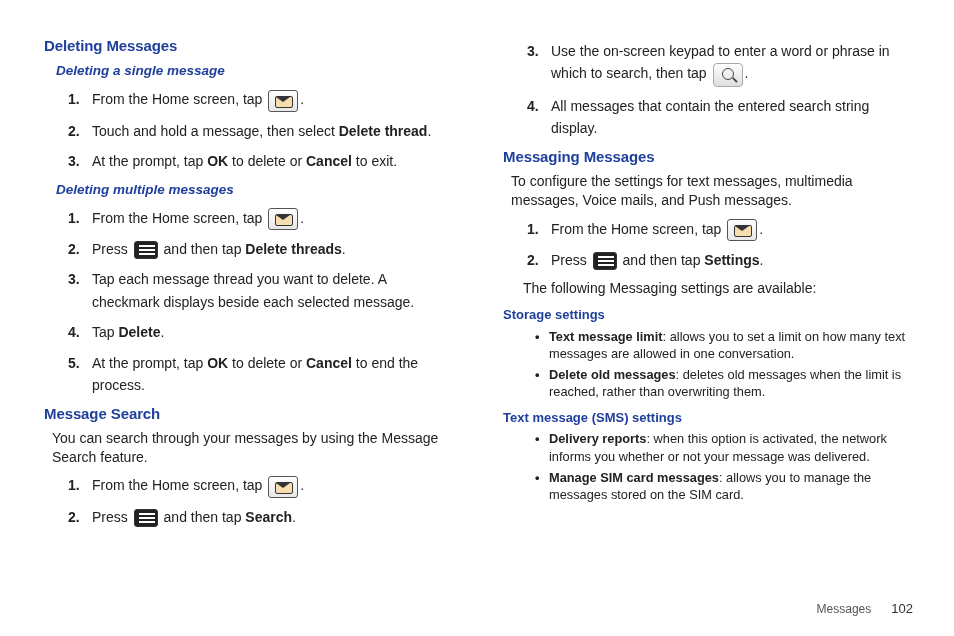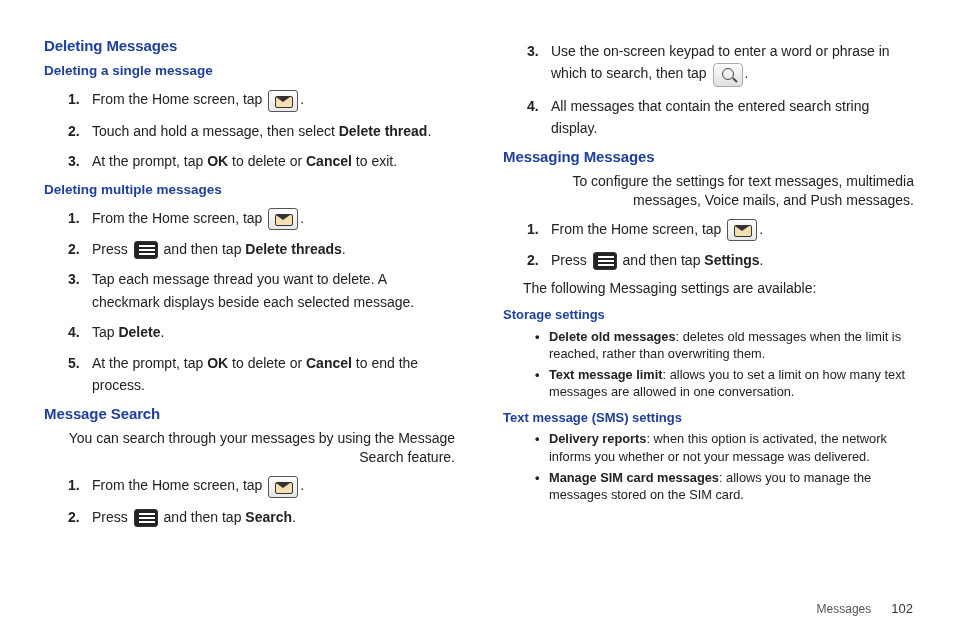--- a/index.html
+++ b/index.html
@@ -19,30 +19,31 @@
     h3.sec {
       color: #1e3f9b;
       font-weight: 700;
       font-size: 15px;
       margin: 4px 0 2px 0;
       letter-spacing: -0.1px;
     }
     h4.subsec {
       color: #1e3f9b;
       font-weight: 700;
+      font-style: italic;
       font-size: 13.5px;
-      margin: 6px 0 4px 0;
+      margin: 6px 0 4px 12px;
     }
     h4.storage {
       color: #1e3f9b;
       font-weight: 700;
       font-size: 13px;
       margin: 8px 0 4px 0;
     }
-    p.intro { margin: 4px 0 6px 8px; font-size: 14px; text-align: right; }
+    p.intro { margin: 4px 0 6px 8px; font-size: 14px; }
     ol { list-style: none; margin-left: 24px; }
     ol > li {
       position: relative;
       padding-left: 24px;
       margin: 8px 0;
       line-height: 1.6;
     }
     ol > li > .num {
       position: absolute;
       left: 0;
@@ -196,22 +197,22 @@
         <span>From the Home screen, tap </span><span class="msg-icon"></span><span>.</span>
       </li>
       <li><span class="num">2.</span>
         <span>Press </span><span class="menu-icon"></span><span> and then tap </span><b>Settings</b><span>.</span>
       </li>
     </ol>
     <p class="follow">The following Messaging settings are available:</p>
 
     <h4 class="storage">Storage settings</h4>
     <ul class="bul">
+      <li><b>Text message limit</b><span>: allows you to set a limit on how many text messages are allowed in one conversation.</span></li>
       <li><b>Delete old messages</b><span>: deletes old messages when the limit is reached, rather than overwriting them.</span></li>
-      <li><b>Text message limit</b><span>: allows you to set a limit on how many text messages are allowed in one conversation.</span></li>
     </ul>
 
     <h4 class="storage">Text message (SMS) settings</h4>
     <ul class="bul">
       <li><b>Delivery reports</b><span>: when this option is activated, the network informs you whether or not your message was delivered.</span></li>
       <li><b>Manage SIM card messages</b><span>: allows you to manage the messages stored on the SIM card.</span></li>
     </ul>
   </div>
 </div>
 

